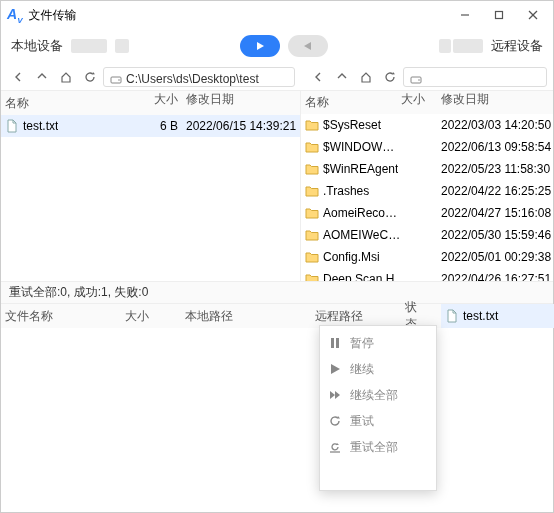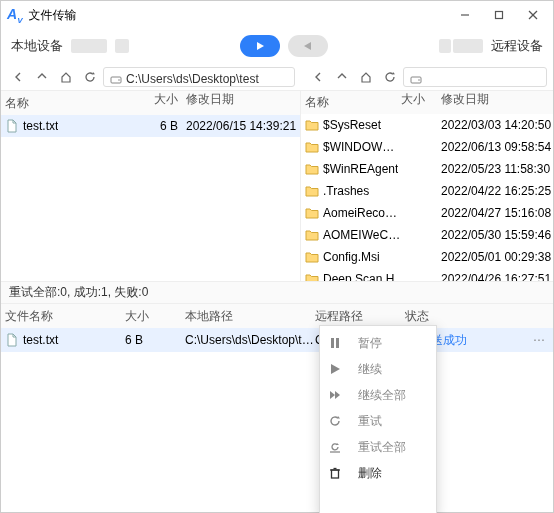--- a/index.html
+++ b/index.html
@@ -40,31 +40,31 @@
 .row.sel{background:#e8f1ff}
 .c-name{flex:1;display:flex;align-items:center;gap:4px;overflow:hidden}
 .c-size{width:50px;text-align:right;padding-right:8px}
 .c-date{width:110px;text-align:left;white-space:nowrap}
 .r-name{flex:1;display:flex;align-items:center;gap:4px;overflow:hidden}
 .r-size{width:40px}
 .r-date{width:108px;white-space:nowrap}
 .ficon{width:14px;height:14px;flex-shrink:0}
 .pane-body{overflow:hidden}
 .statusbar{height:22px;display:flex;align-items:center;padding:0 8px;background:#fafafa;border-top:1px solid #eee;color:#333}
-.queue{flex:1;display:flex;flex-direction:column;border-top:1px solid #eee}
+.queue{flex:1;display:flex;border-top:1px solid #eee}
 .qhdr{display:flex;height:24px;align-items:center;background:#fafafa;padding:0 4px;color:#555}
 .qrow{display:flex;height:24px;align-items:center;padding:0 4px;background:#e8f1ff}
 .q-name{width:120px;display:flex;align-items:center;gap:4px}
 .q-size{width:60px}
 .q-local{width:130px;white-space:nowrap;overflow:hidden}
 .q-remote{width:90px;white-space:nowrap;overflow:hidden;display:flex;align-items:center;gap:4px}
 .q-status{flex:1;display:flex;align-items:center;gap:4px;color:#2d7ff9}
 .q-more{width:20px;color:#888;text-align:center}
 .ctxmenu{position:absolute;left:318px;top:324px;width:118px;background:#fff;border:1px solid #ddd;box-shadow:0 3px 12px rgba(0,0,0,.18);padding:4px 0}
-.ctxmenu .mi{display:flex;align-items:center;height:26px;padding:0 8px;gap:16px;color:#888}
+.ctxmenu .mi{display:flex;align-items:center;height:26px;padding:0 8px;gap:8px;color:#888}
 .ctxmenu .mi.enabled{color:#333}
 .ctxmenu .mi svg,.ctxmenu .mi .micon{width:14px;height:14px;flex-shrink:0}
 .truncate{overflow:hidden;text-overflow:ellipsis;white-space:nowrap}
 .arrow-r{color:#2d7ff9}
 </style>
 </head>
 <body>
 
 <div class="window">
 
@@ -353,24 +353,16 @@
         <span>重试</span>
       </div>
       <div class="mi">
         <span class="micon"><svg viewBox="0 0 14 14">
             <path d="M10 7a3 3 0 1 1-1-2.3" fill="none" stroke="currentColor" stroke-width="1.3"></path>
             <polygon points="9,3 11,5 8,5" fill="currentColor"></polygon>
             <line x1="2" y1="12" x2="12" y2="12" stroke="currentColor" stroke-width="1.3"></line>
           </svg></span>
         <span>重试全部</span>
       </div>
-      <div class="mi enabled">
-        <span class="micon"><svg viewBox="0 0 14 14">
-            <rect x="3.5" y="4" width="7" height="8" fill="none" stroke="currentColor" stroke-width="1.3"></rect>
-            <line x1="2" y1="4" x2="12" y2="4" stroke="currentColor" stroke-width="1.3"></line>
-            <line x1="5.5" y1="2.5" x2="8.5" y2="2.5" stroke="currentColor" stroke-width="1.3"></line>
-          </svg></span>
-        <span>删除</span>
-      </div>
       <div class="mi enabled"></div>
     </div>
 
 </div>
 
 </body></html>

